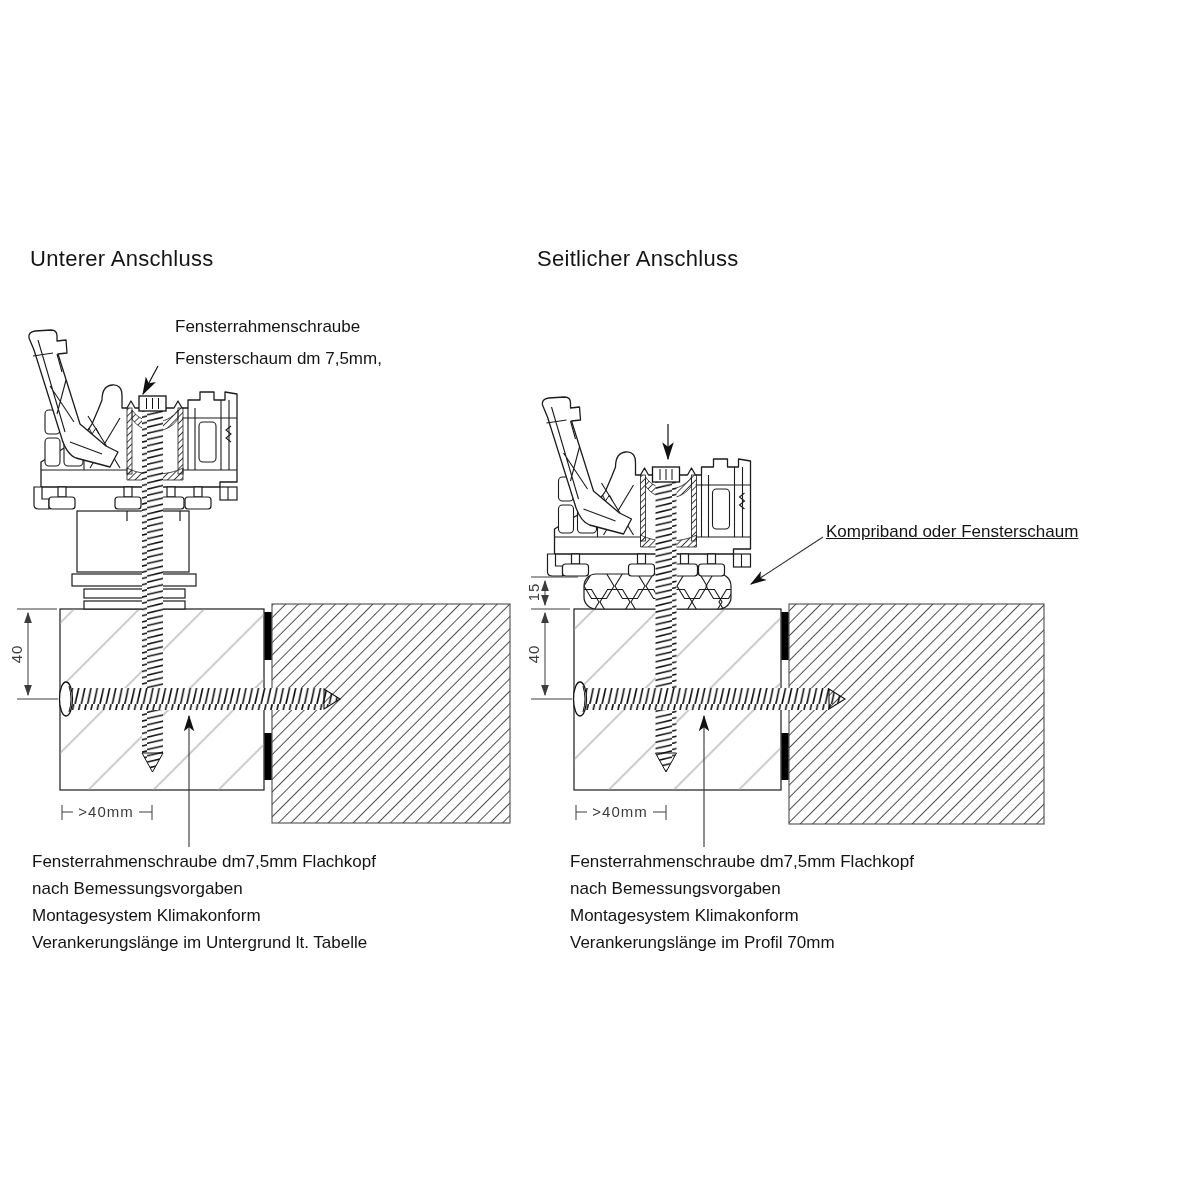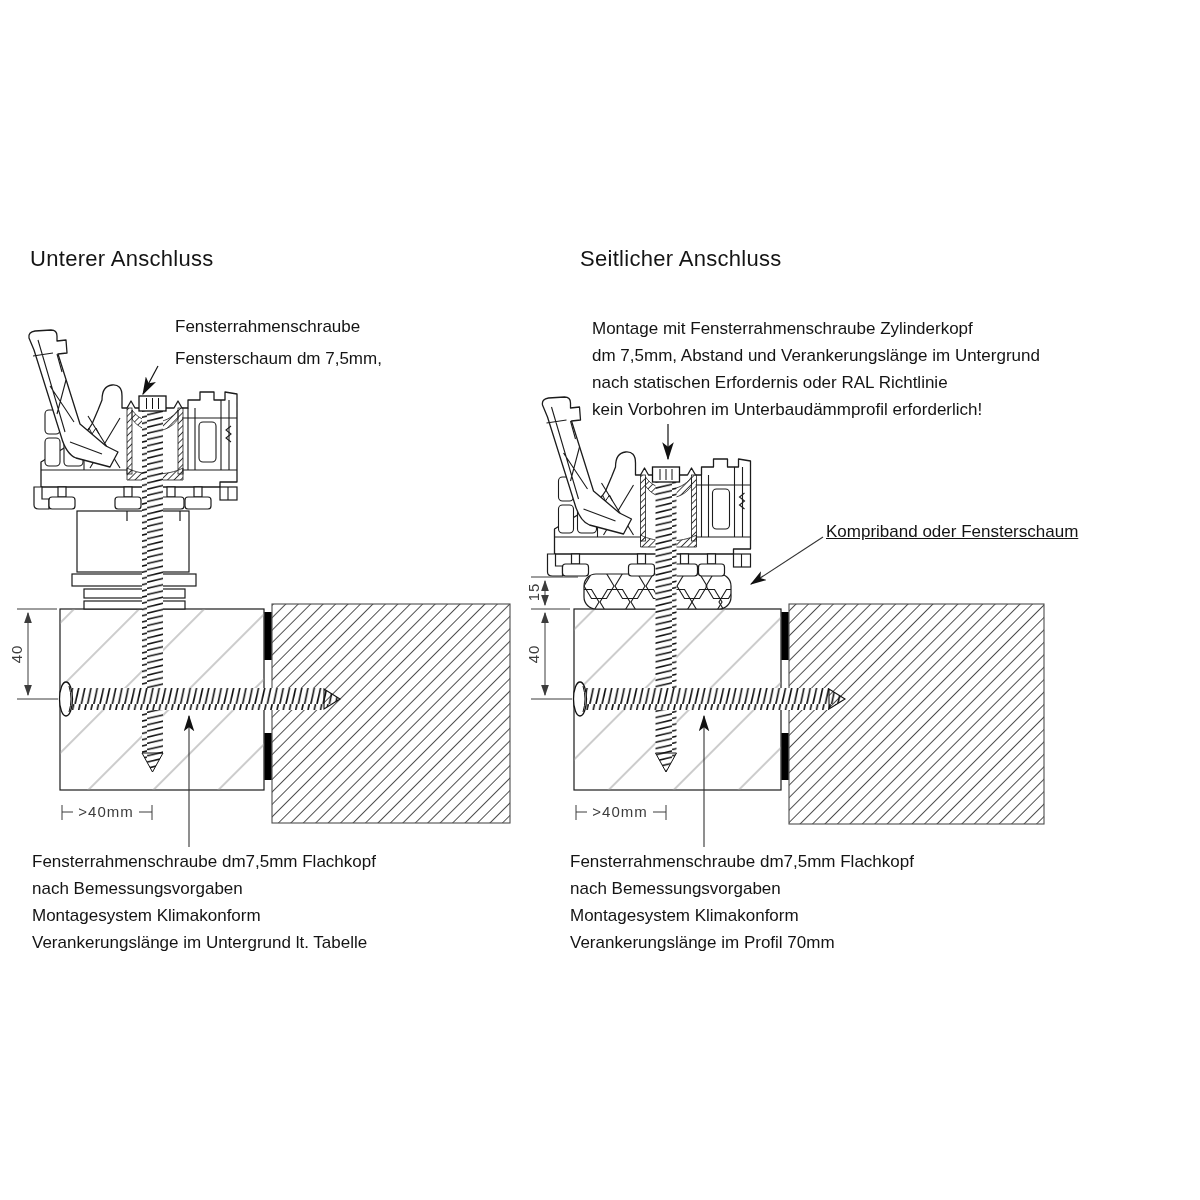--- a/index.html
+++ b/index.html
@@ -215,33 +215,27 @@
     <rect x="587" y="803" width="66" height="17" fill="#fff"></rect>
     <text x="620" y="817" text-anchor="middle">&gt;40mm</text>
 
     <line x1="668" y1="424" x2="668" y2="459" stroke="#111" stroke-width="1.2" marker-end="url(#aL)"></line>
     <line x1="823" y1="537" x2="751" y2="584" stroke="#333" stroke-width="1.1" marker-end="url(#aL)"></line>
     <line x1="704" y1="847" x2="704" y2="716" stroke="#333" stroke-width="1.1" marker-end="url(#aL)"></line>
   </g>
 </svg>
 
   <div class="t title" style="left:30px;top:246px;">Unterer Anschluss</div>
-  <div class="t title" style="left:537px;top:246px;margin-left:43px;">Seitlicher Anschluss</div>
+  <div class="t title" style="left:537px;top:246px;">Seitlicher Anschluss</div>
 
   <div class="t lbl lh32" style="left:175px;top:311px;">
     <div>Fensterrahmenschraube</div>
     <div>Fensterschaum dm 7,5mm,</div>
   </div>
 
-  <div class="t lbl lh27" style="left:592px;top:315px;">
-    <div>Montage mit Fensterrahmenschraube Zylinderkopf</div>
-    <div>dm 7,5mm, Abstand und Verankerungslänge im Untergrund</div>
-    <div>nach statischen Erfordernis oder RAL Richtlinie</div>
-    <div>kein Vorbohren im Unterbaudämmprofil erforderlich!</div>
-  </div>
 
   <div class="t lbl" style="left:826px;top:522px;text-decoration:underline;">Kompriband oder Fensterschaum</div>
 
   <div class="t lbl lh27" style="left:32px;top:848px;">
     <div>Fensterrahmenschraube dm7,5mm Flachkopf</div>
     <div>nach Bemessungsvorgaben</div>
     <div>Montagesystem Klimakonform</div>
     <div>Verankerungslänge im Untergrund lt. Tabelle</div>
   </div>
 

